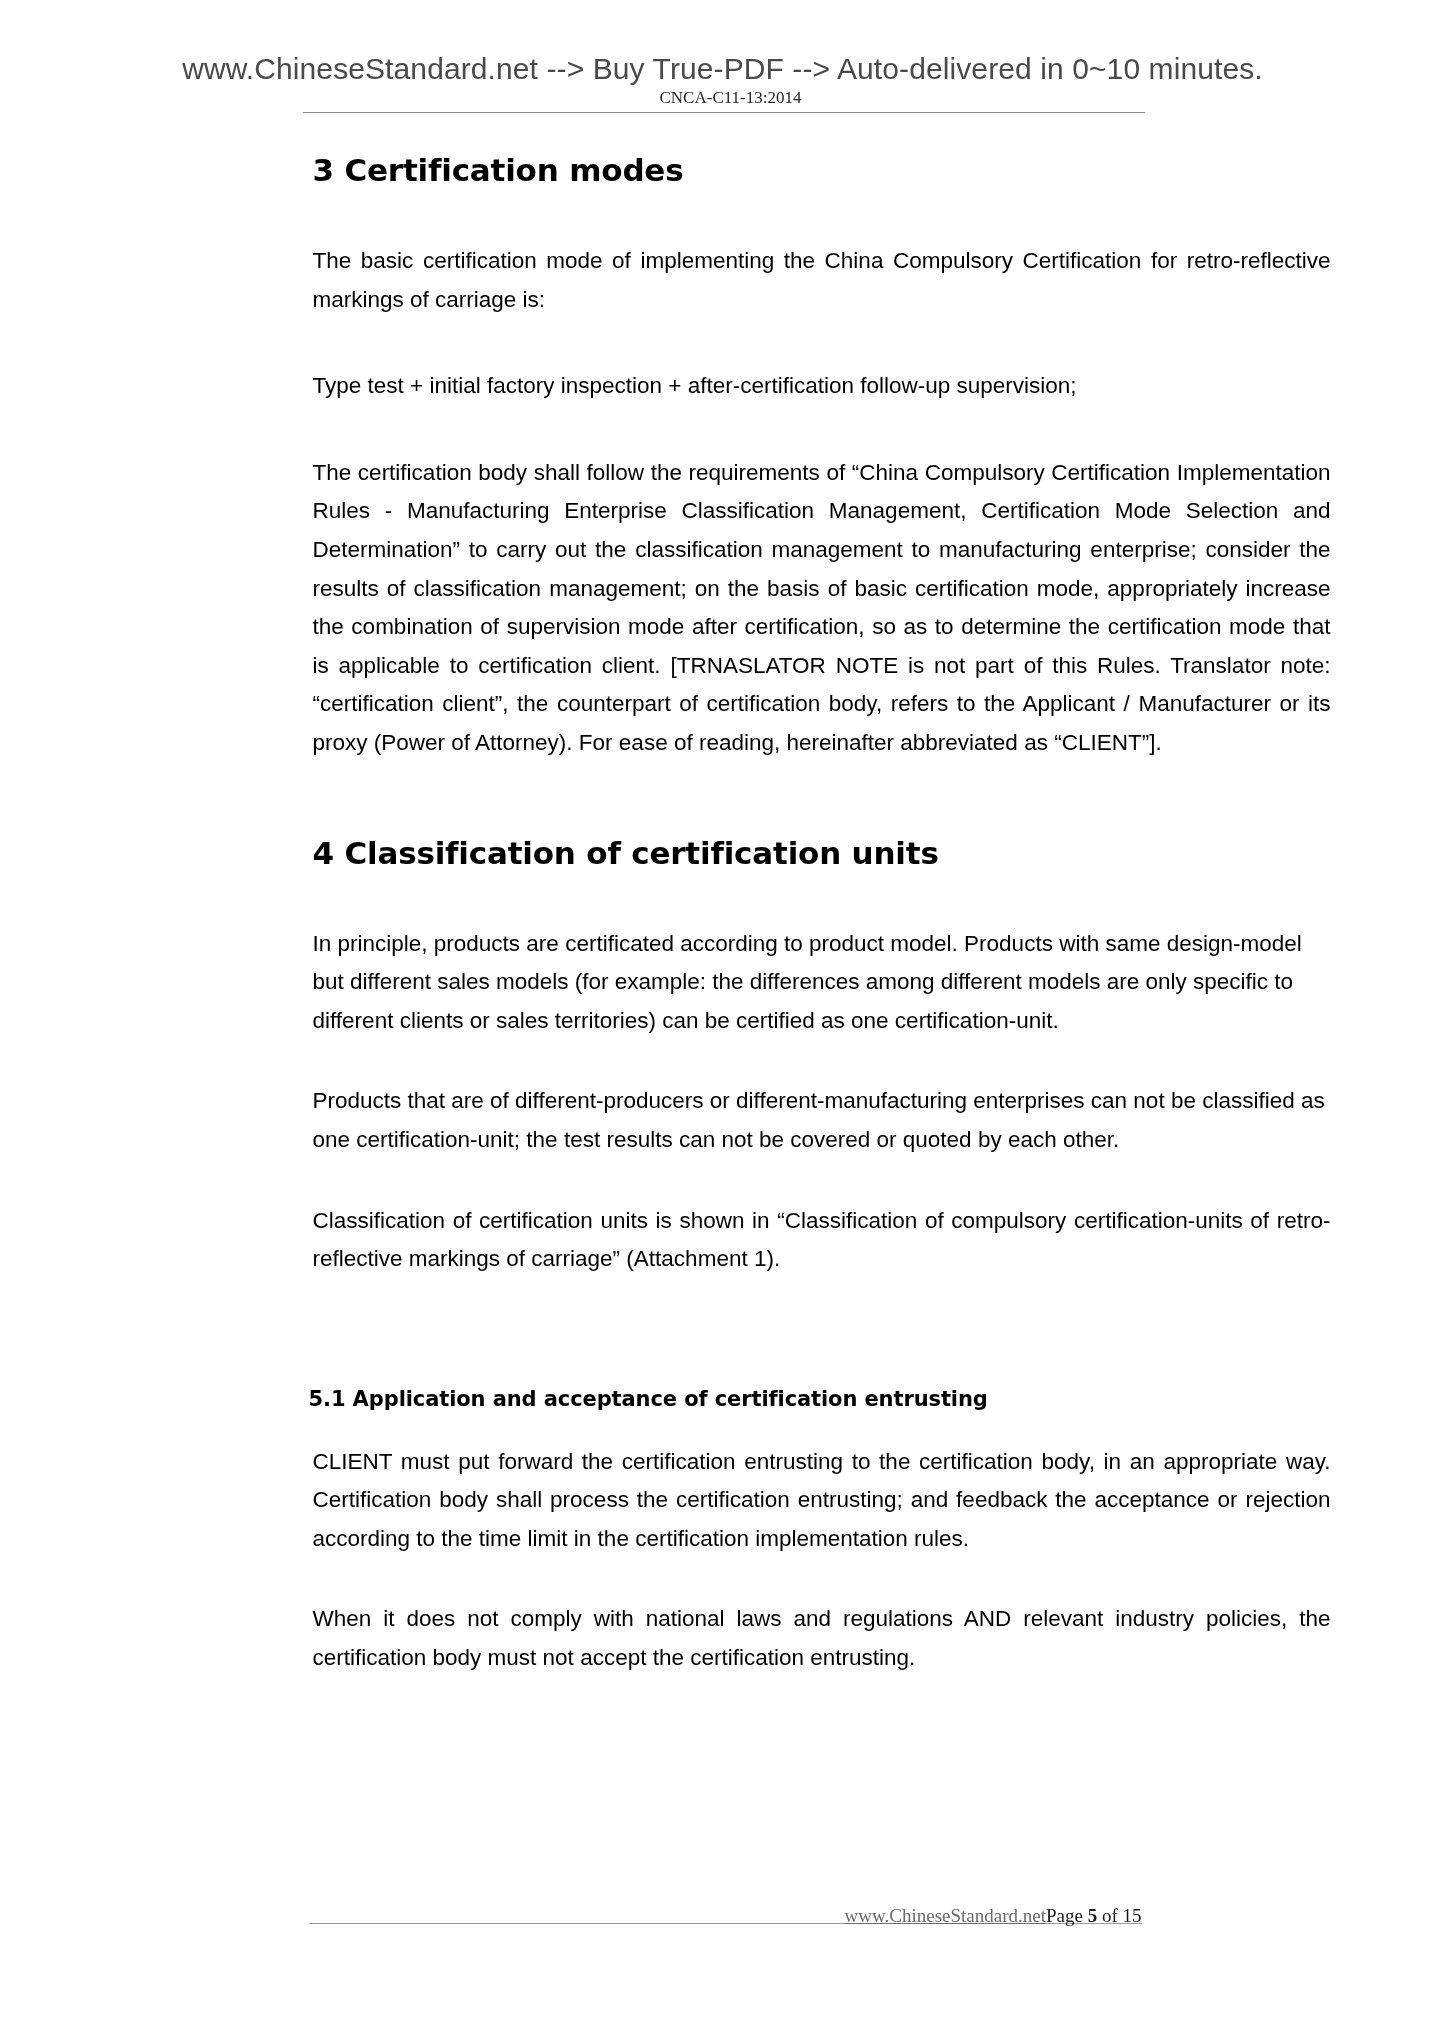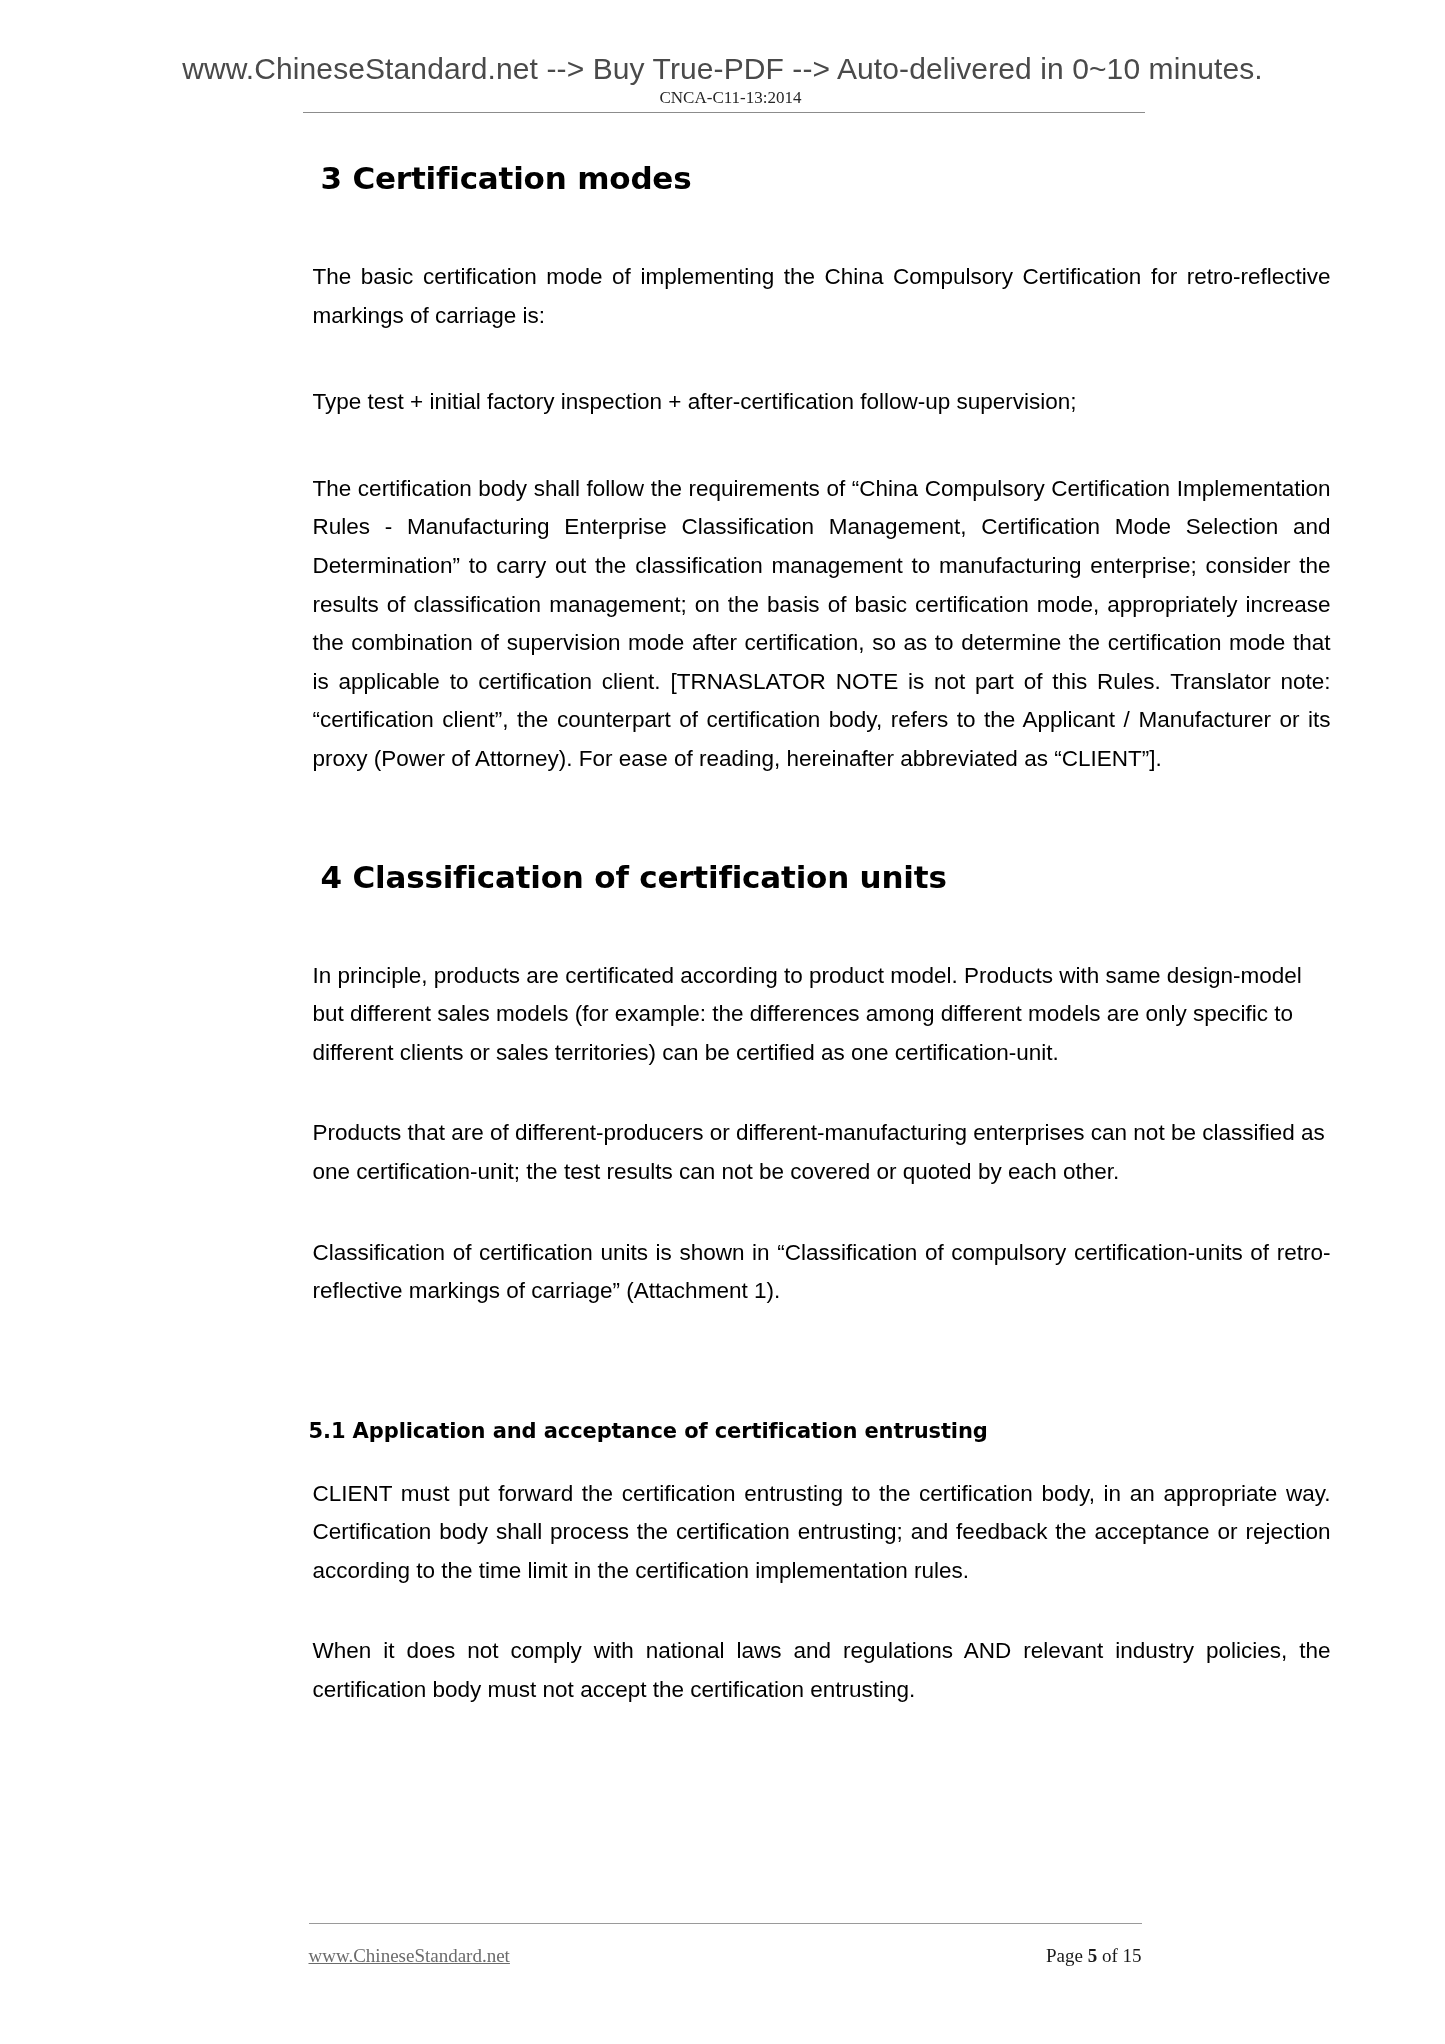--- a/index.html
+++ b/index.html
@@ -62,21 +62,21 @@
     top: 146px;
     left: 211px;
     width: 1026px;
   }
 
   h1.sec {
     font-family: "DejaVu Sans", sans-serif;
     font-size: 31px;
     font-weight: bold;
     line-height: 40px;
-    margin: 12px;
+    margin: 4px;
     padding: 0;
     color: #000;
     letter-spacing: -0.2px;
   }
   h2.subsec {
     font-family: "DejaVu Sans", sans-serif;
     font-size: 21px;
     font-weight: bold;
     line-height: 28px;
     margin: 0;
@@ -107,25 +107,25 @@
     left: 211px;
     right: 206px;
     top: 1923px;
     height: 0;
     border-top: 1px solid #9a9a9a;
   }
   .footer {
     position: absolute;
     left: 211px;
     right: 206px;
-    top: 1944px;
+    top: 1904px;
     height: 30px;
     display: flex;
     align-items: baseline;
-    justify-content: space-between;
+    justify-content: flex-end;
   }
   .footer-left {
     font-family: "Liberation Serif", serif;
     font-size: 19px;
     line-height: 24px;
     color: #6b6b6b;
     text-decoration: underline;
   }
   .footer-right {
     font-family: Liberation Serif, serif;

